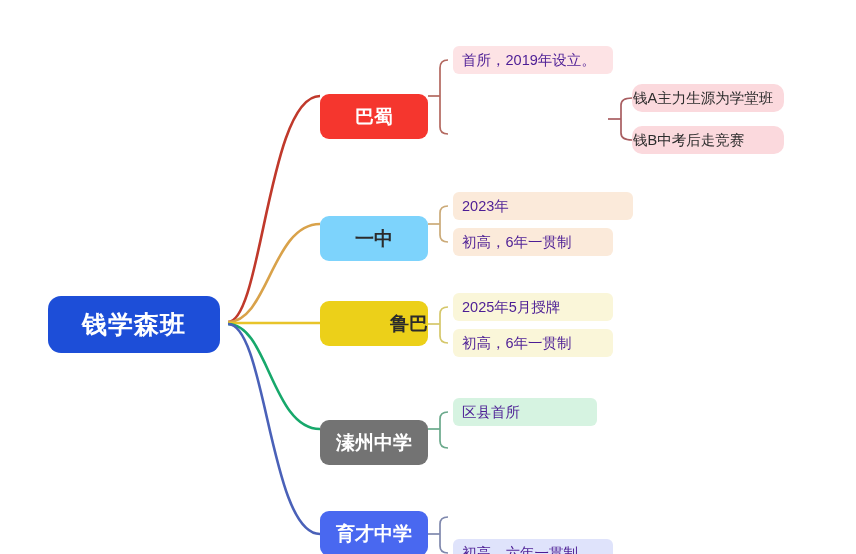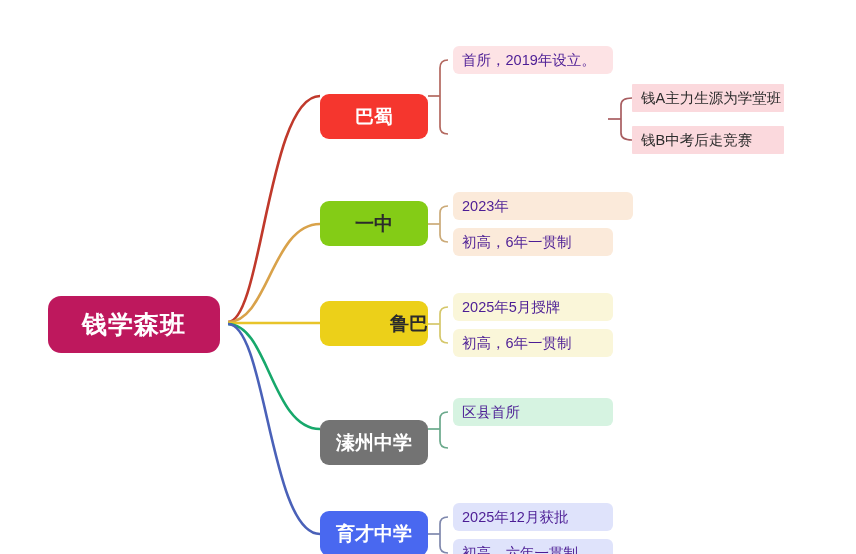--- a/index.html
+++ b/index.html
@@ -28,40 +28,40 @@
     display: flex;
     align-items: center;
     white-space: nowrap;
   }
   
   .root {
     left: 48px;
     top: 296px;
     width: 172px;
     height: 57px;
-    background: #be185d;
+    background: #1d4ed8;
     border-radius: 13px;
     justify-content: center;
     color: #ffffff;
     font-size: 25px;
     font-weight: bold;
     letter-spacing: 1px;
   }
   
   .branch {
     left: 320px;
     width: 108px;
     height: 45px;
     border-radius: 9px;
     justify-content: center;
     font-size: 19px;
     font-weight: bold;
   }
   .branch.b0 { top: 73px;  background: #f5362e; color: #ffffff; margin-top: 21px; }
-  .branch.b1 { top: 201px; background: #84cc16; color: #2b2b2b; }
+  .branch.b1 { top: 216px; background: #7dd3fc; color: #2b2b2b; }
   .branch.b2 { top: 301px; background: #ecd019; color: #2b2b2b; justify-content: flex-end; }
   .branch.b3 { top: 420px; background: #737373; color: #ffffff; }
   .branch.b4 { top: 511px; background: #4968f0; color: #ffffff; }
 
   
   .leaf {
     left: 453px;
     height: 28px;
     border-radius: 6px;
     padding: 0 9px;
@@ -71,32 +71,32 @@
 
   .l-b0-0 { top: 46px;  width: 160px; background: #fde3e5; }
   .l-b0-1 { top: 105px; width: 160px; background: #fde3e5; }
 
   .l-b1-0 { top: 192px; width: 180px; background: #fbeada; }
   .l-b1-1 { top: 228px; width: 160px; background: #fbeada; }
 
   .l-b2-0 { top: 293px; width: 160px; background: #faf6d9; }
   .l-b2-1 { top: 329px; width: 160px; background: #faf6d9; }
 
-  .l-b3-0 { top: 398px; width: 160px; background: #d6f3e1; }
+  .l-b3-0 { top: 398px; width: 144px; background: #d6f3e1; }
   .l-b3-1 { top: 434px; width: 160px; background: #d6f3e1; }
 
   .l-b4-0 { top: 503px; width: 160px; background: #dfe3fb; }
   .l-b4-1 { top: 539px; width: 160px; background: #dfe3fb; }
 
   
   .grand {
     left: 632px;
     height: 28px;
-    border-radius: 1px;
-    padding: 0 9px;
+    border-radius: 10px;
+    padding: 0 1px;
     font-size: 14.5px;
     color: #2c2c2c;
     background: #fbd9dd;
     width: 152px;
   }
   .g0 { top: 84px; }
   .g1 { top: 126px; }
 </style>
 </head>
 <body>
@@ -176,20 +176,17 @@
   <div class="node branch b3">
     <span>溱州中学</span>
   </div>
   <div class="node leaf l-b3-0">
     <span>区县首所</span>
   </div>
 
   <div class="node branch b4">
     <span>育才中学</span>
   </div>
-  <div class="node leaf l-b4-0">
-    <span>2025年12月获批</span>
-  </div>
   <div class="node leaf l-b4-1">
     <span>初高，六年一贯制</span>
   </div>
 
 </div>
 
 </body></html>

